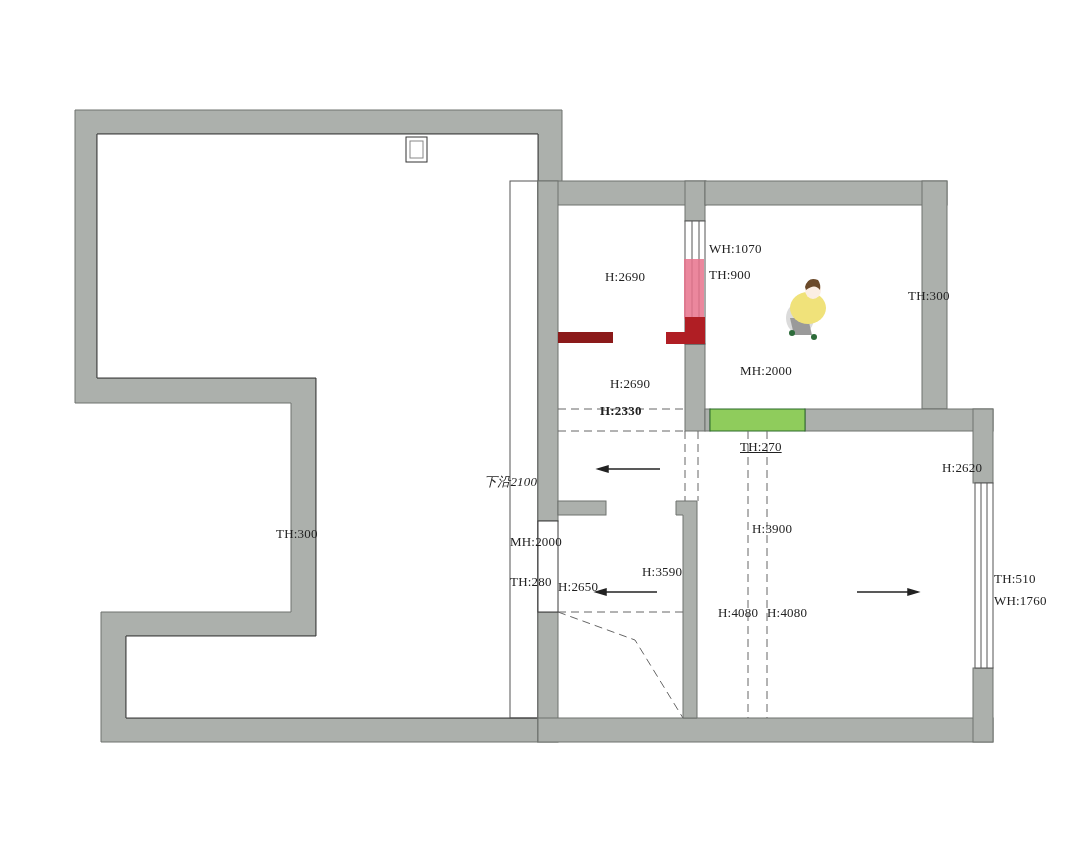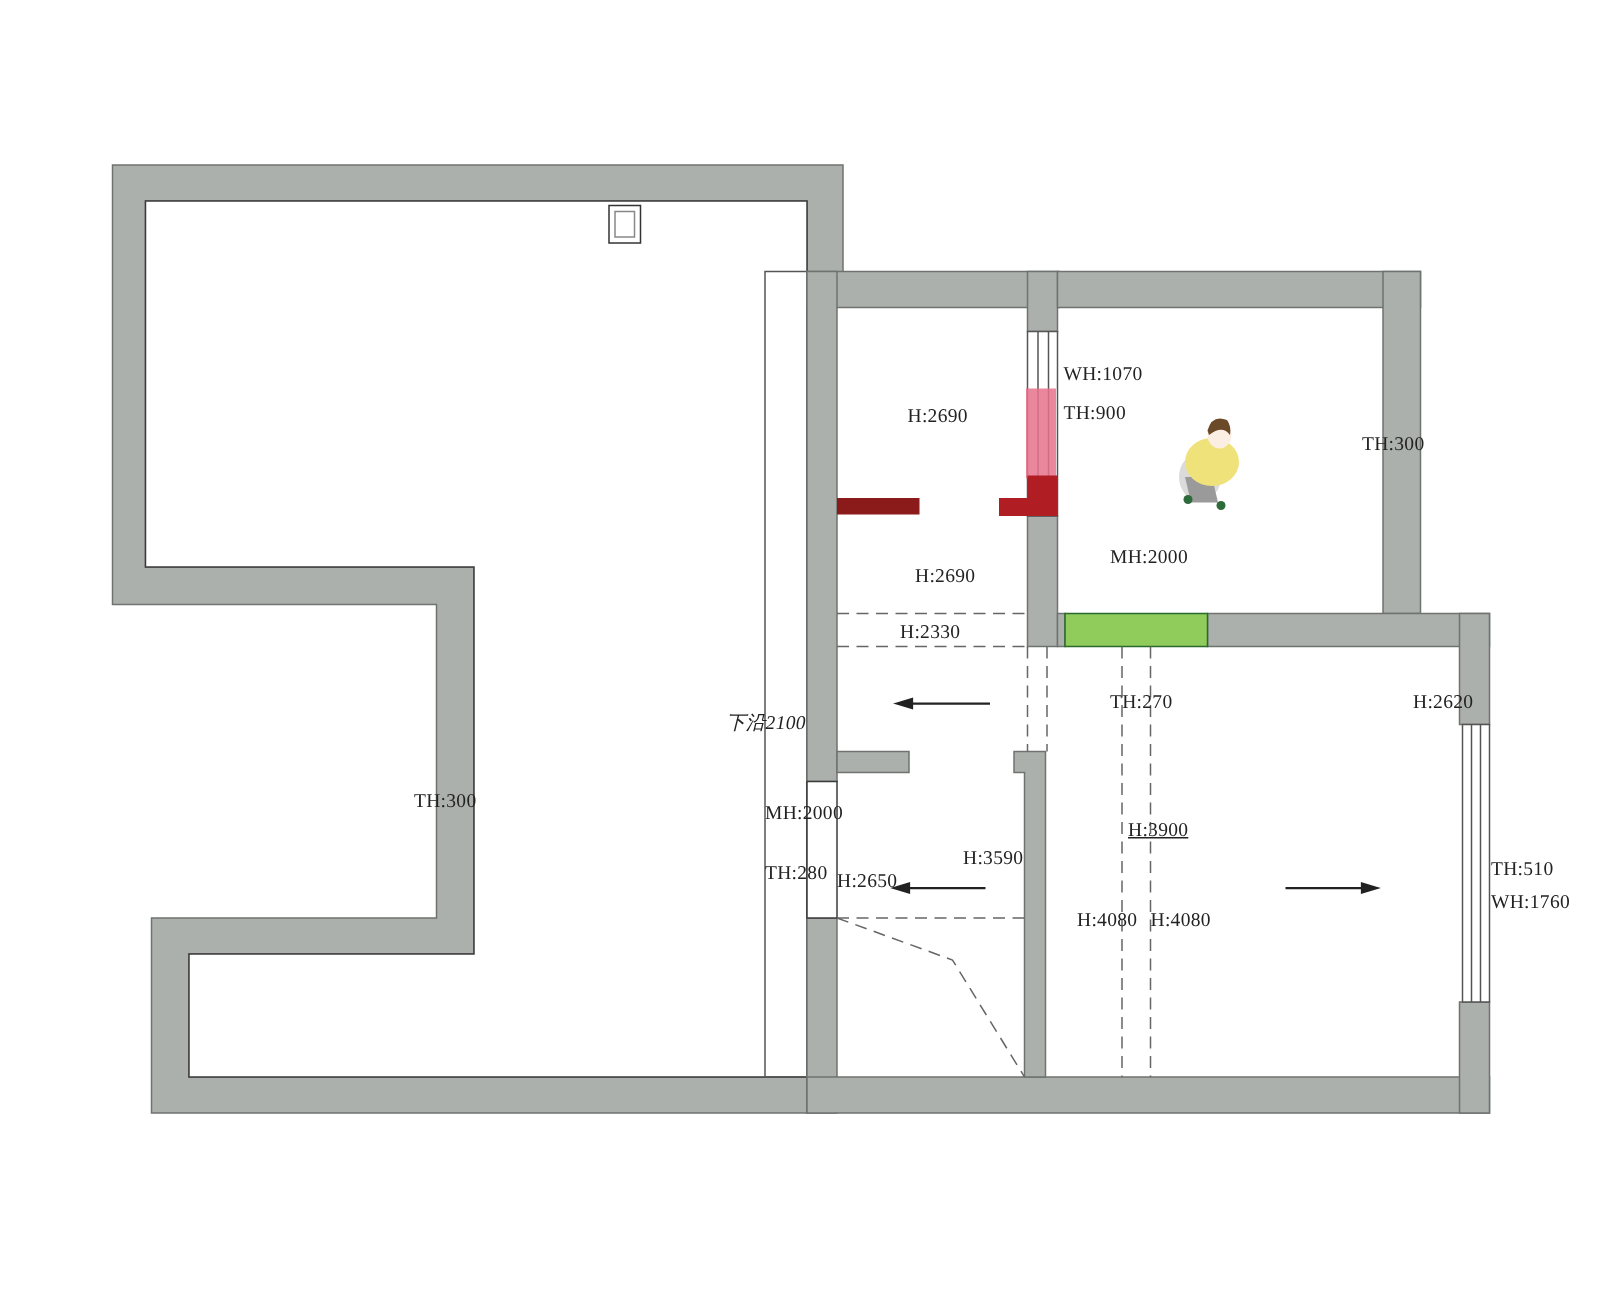--- a/index.html
+++ b/index.html
@@ -88,26 +88,26 @@
     <circle cx="814" cy="337" r="3" fill="#2d6b3a"></circle>
   </g>
 </svg>
 
 <div class="label" style="left:276px;top:527px;">TH:300</div>
 <div class="label" style="left:484px;top:475px;font-style:italic;">下沿2100</div>
 <div class="label" style="left:510px;top:535px;">MH:2000</div>
 <div class="label" style="left:510px;top:555px;margin-top:20px;">TH:280</div>
 <div class="label" style="left:605px;top:270px;">H:2690</div>
 <div class="label" style="left:610px;top:377px;">H:2690</div>
-<div class="label" style="left:600px;top:414px;">H:2330</div>
+<div class="label" style="left:600px;top:404px;font-weight:bold;">H:2330</div>
 <div class="label" style="left:558px;top:570px;margin-top:10px;">H:2650</div>
 <div class="label" style="left:642px;top:565px;">H:3590</div>
 <div class="label" style="left:709px;top:242px;">WH:1070</div>
 <div class="label" style="left:709px;top:268px;">TH:900</div>
 <div class="label" style="left:740px;top:364px;">MH:2000</div>
 <div class="label" style="left:908px;top:289px;">TH:300</div>
-<div class="label" style="left:740px;top:461px;">TH:270</div>
+<div class="label" style="left:740px;top:440px;text-decoration:underline;">TH:270</div>
 <div class="label" style="left:942px;top:461px;">H:2620</div>
-<div class="label" style="left:752px;top:546px;text-decoration:underline;">H:3900</div>
+<div class="label" style="left:752px;top:522px;">H:3900</div>
 <div class="label" style="left:718px;top:606px;">H:4080</div>
 <div class="label" style="left:767px;top:606px;">H:4080</div>
 <div class="label" style="left:994px;top:550px;margin-top:44px;">WH:1760</div>
 <div class="label" style="left:994px;top:572px;">TH:510</div>
 
 </body></html>

